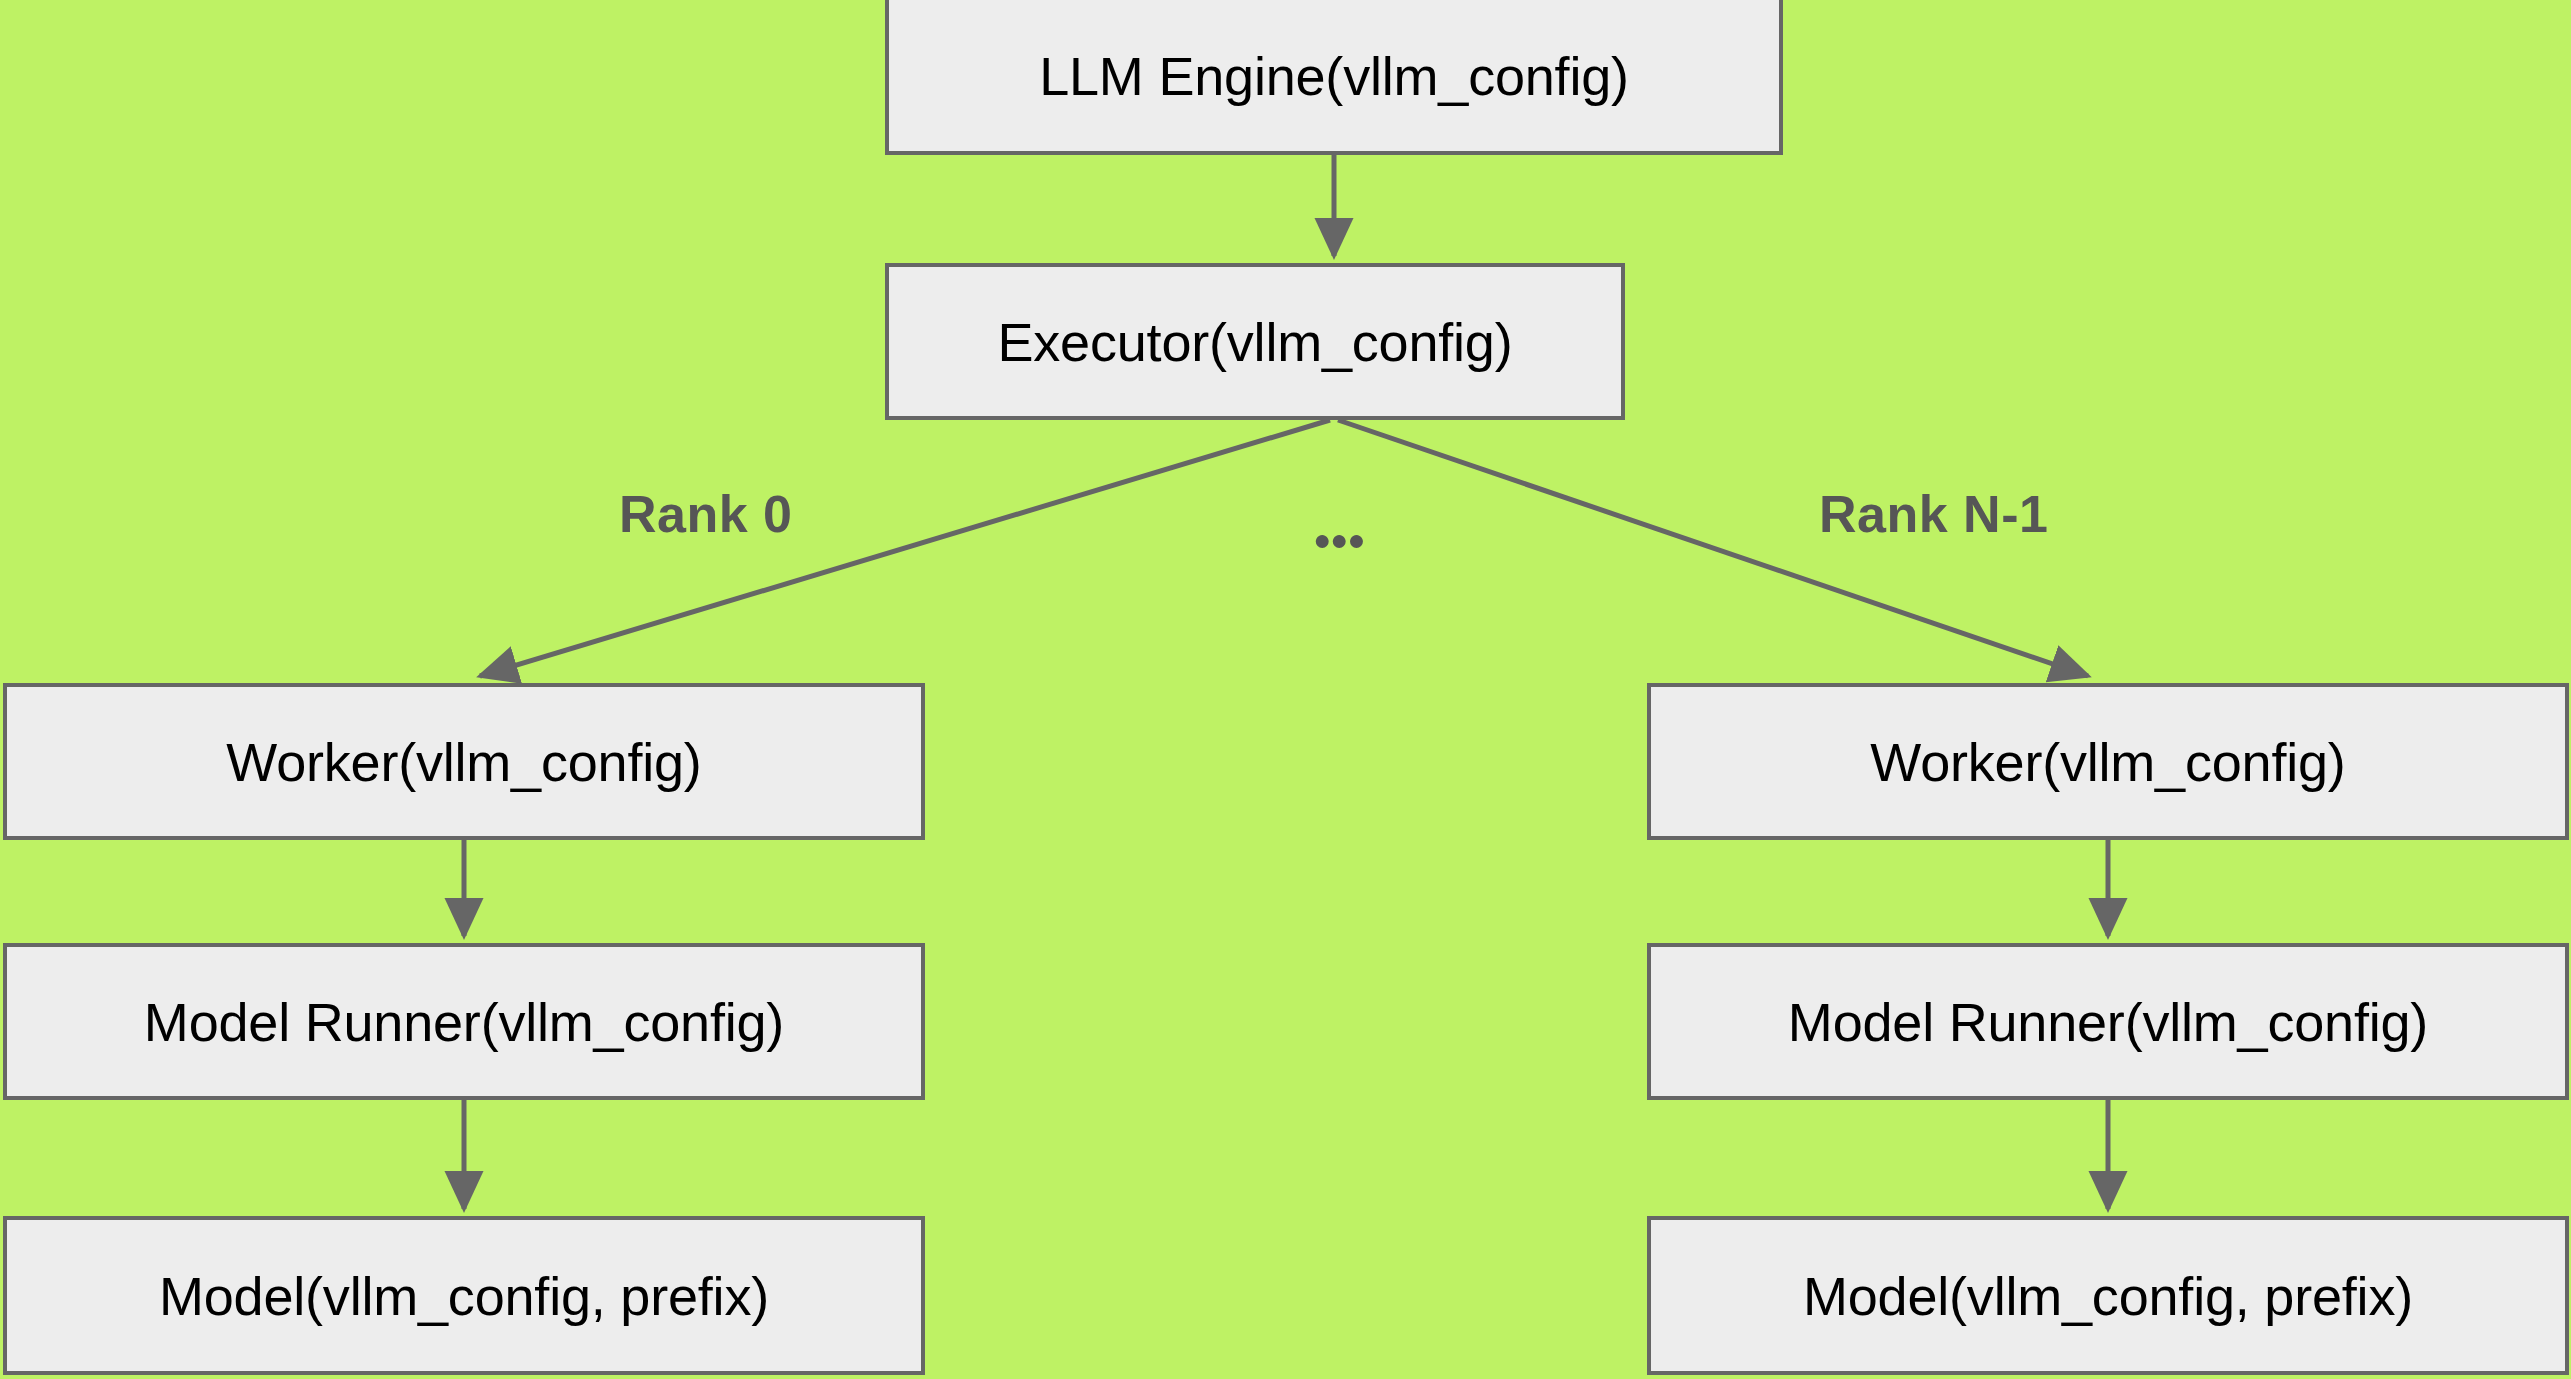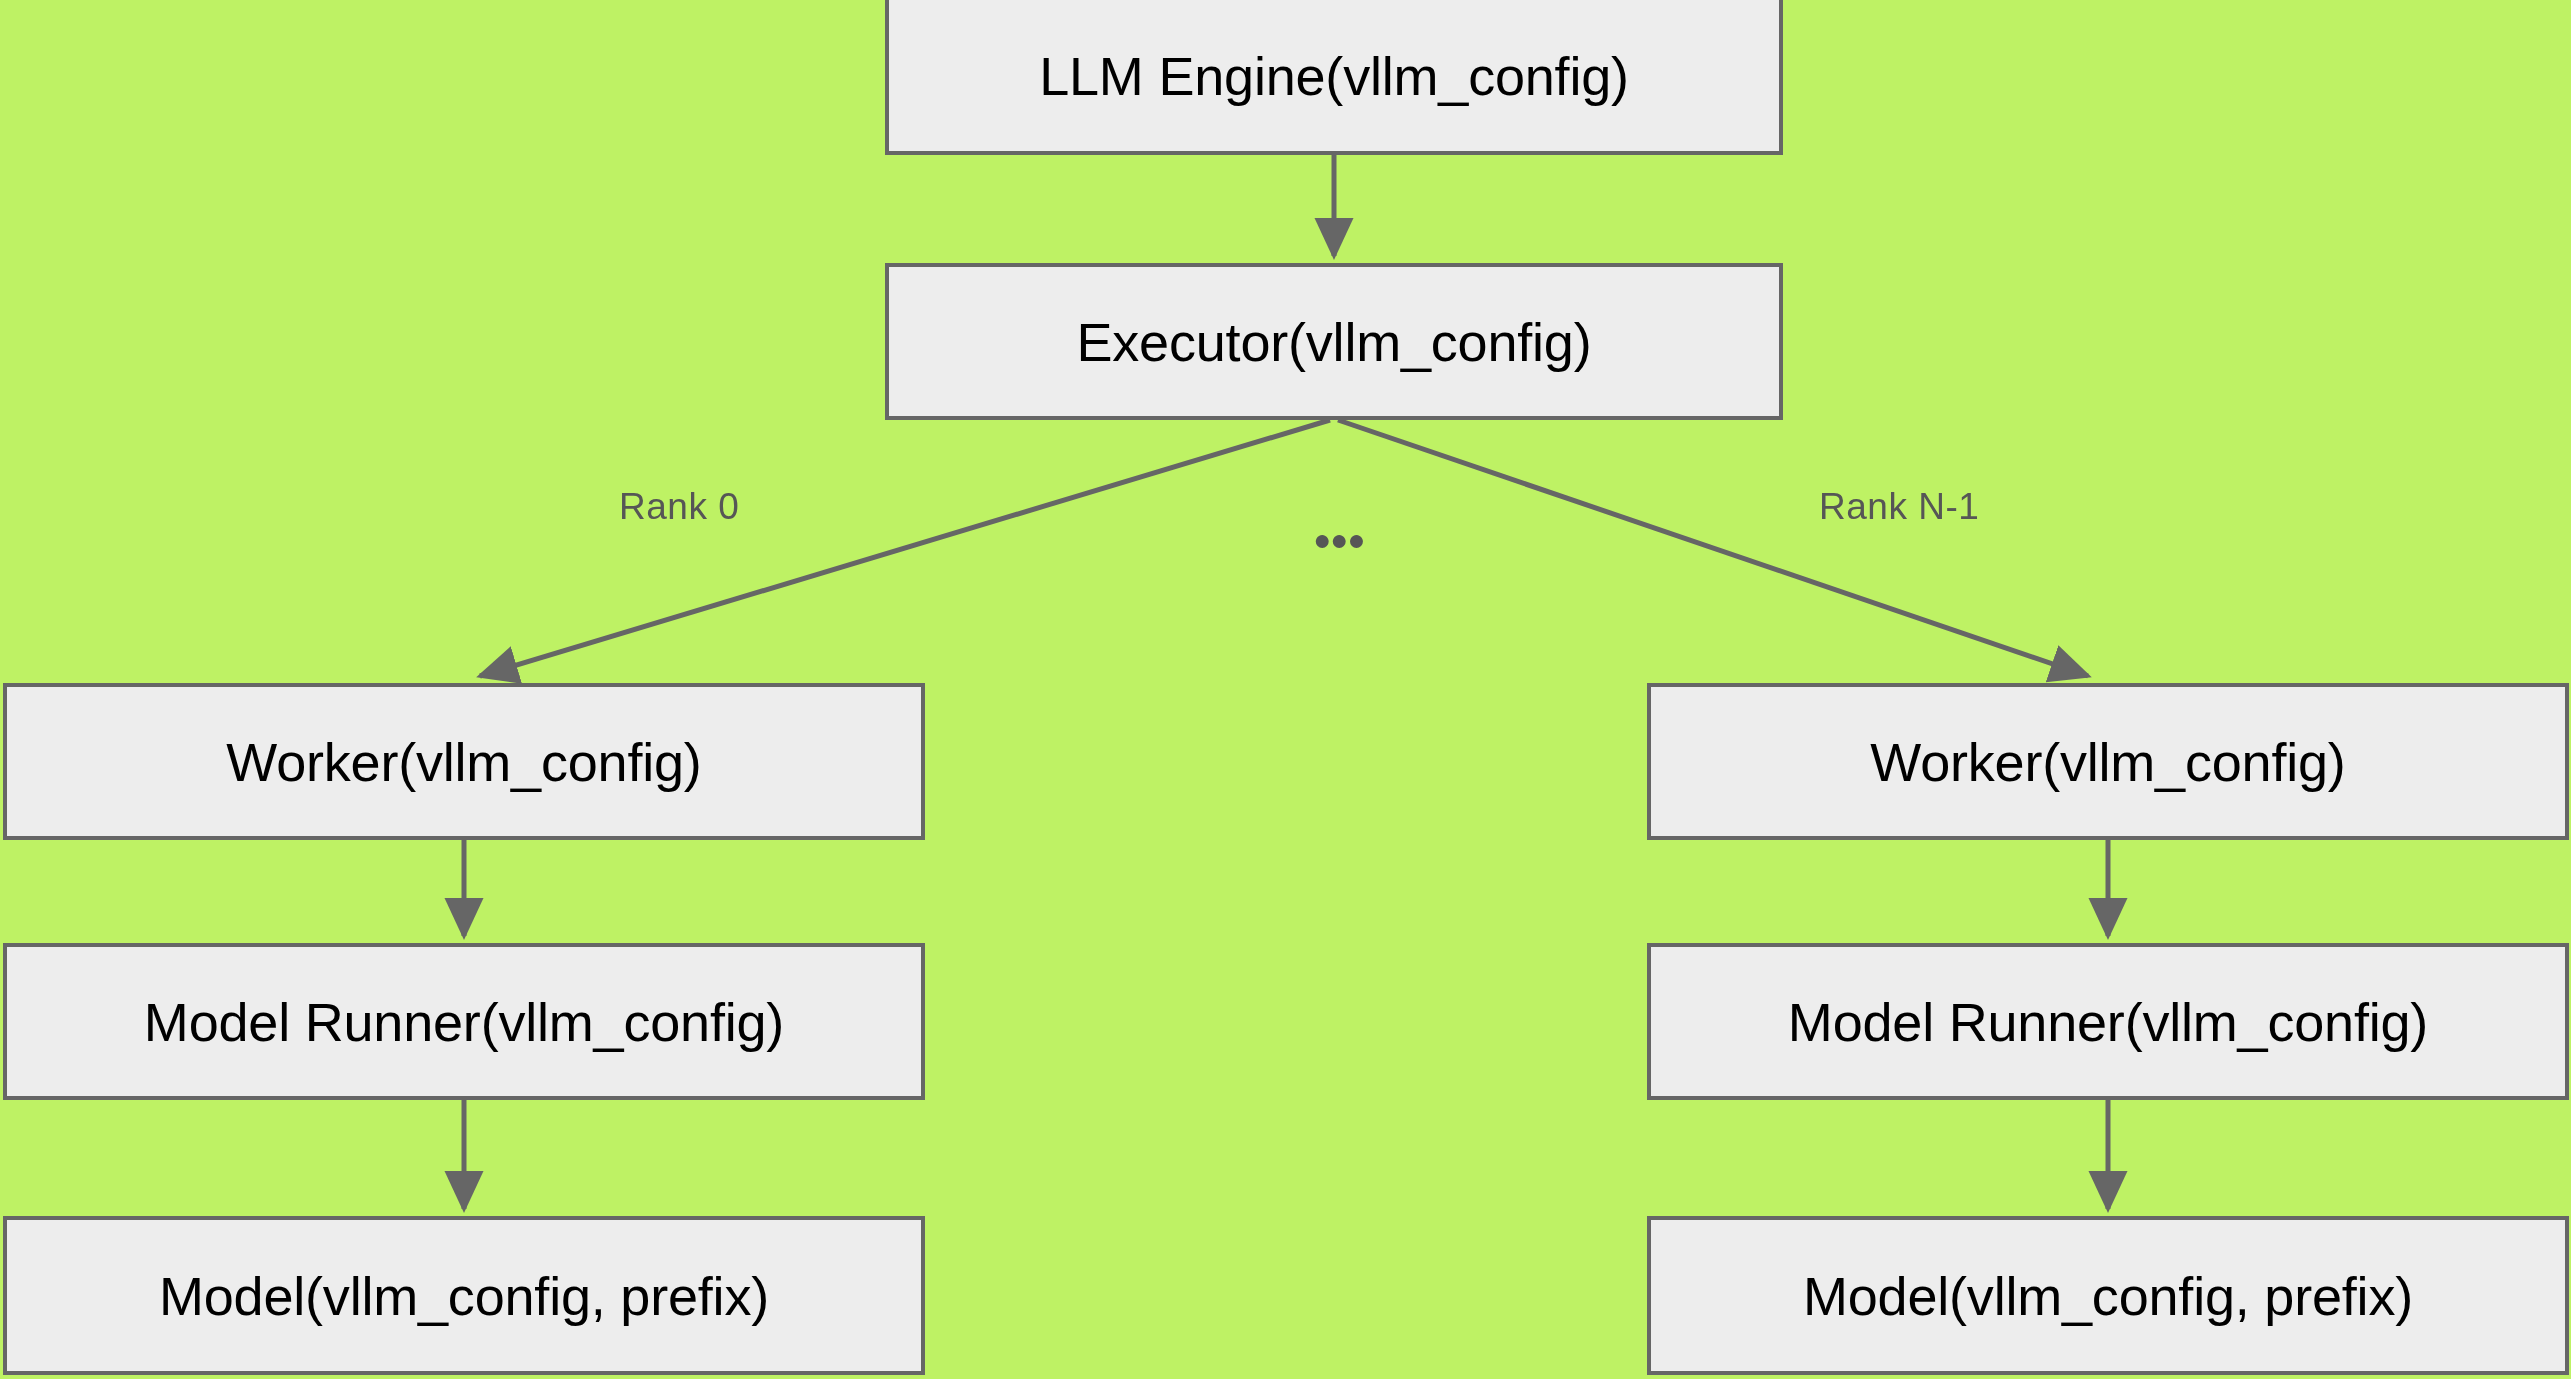--- a/index.html
+++ b/index.html
@@ -40,22 +40,22 @@
     font-size: 54px;
     font-weight: 400;
     letter-spacing: -0.2px;
     line-height: 1;
     white-space: nowrap;
     text-align: center;
   }
   .edge-label {
     position: absolute;
     color: #565656;
-    font-size: 37px;
-    font-weight: 400;
+    font-size: 52px;
+    font-weight: 700;
     line-height: 1;
     white-space: nowrap;
     letter-spacing: 0.5px;
   }
   .ellipsis-label {
     position: absolute;
     color: #565656;
     font-size: 30px;
     font-weight: 700;
     line-height: 1;
@@ -101,21 +101,21 @@
 
     <g>
       <line x1="2108" y1="1100" x2="2108" y2="1209" stroke="#666666" stroke-width="5" marker-end="url(#arrowhead)"></line>
     </g>
   </svg>
 
   <div class="node" id="node-llm-engine" style="left:885px; top:-4px; width:898px; height:159px;">
     <span>LLM Engine(vllm_config)</span>
   </div>
 
-  <div class="node" id="node-executor" style="left:885px; top:263px; width:898px; height:157px;">
+  <div class="node" id="node-executor" style="left:885px; top:263px; width:740px; height:157px;">
     <span>Executor(vllm_config)</span>
   </div>
 
   <div class="node" id="node-worker-rank0" style="left:3px; top:683px; width:922px; height:157px;">
     <span>Worker(vllm_config)</span>
   </div>
 
   <div class="node" id="node-model-runner-rank0" style="left:3px; top:943px; width:922px; height:157px;">
     <span>Model Runner(vllm_config)</span>
   </div>

